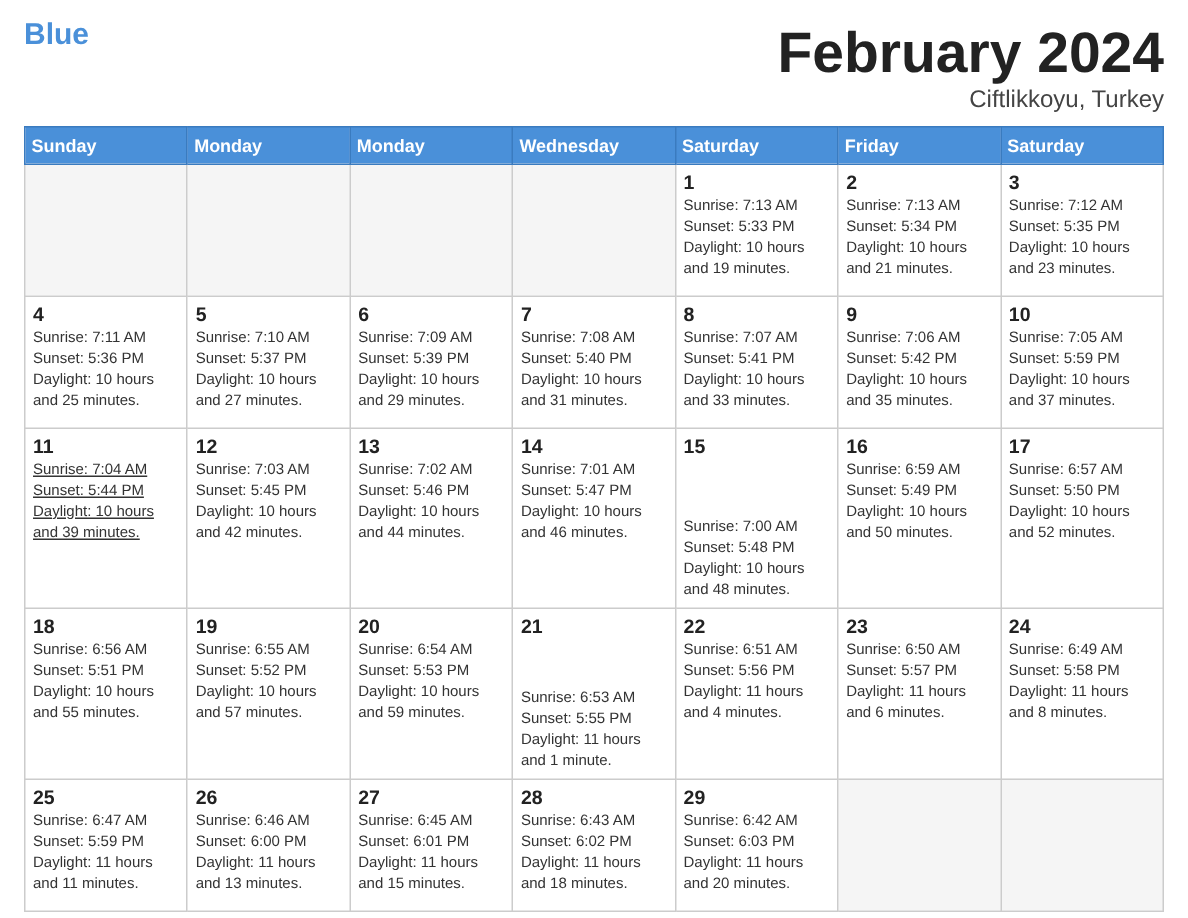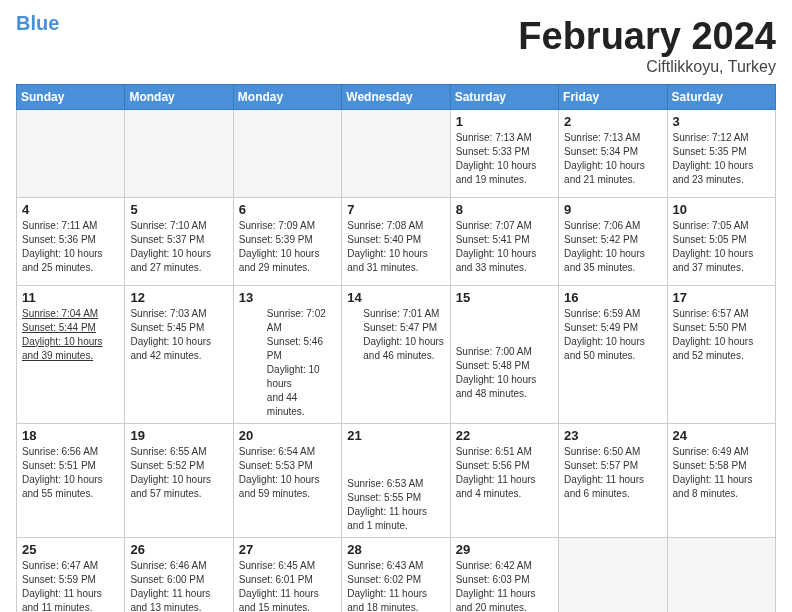--- a/index.html
+++ b/index.html
@@ -174,21 +174,21 @@
         <td>
           <div class="day-num">9</div>
           <div class="day-info" style="white-space: pre-line;">Sunrise: 7:06 AM
 Sunset: 5:42 PM
 Daylight: 10 hours
 and 35 minutes.</div>
         </td>
         <td>
           <div class="day-num">10</div>
           <div class="day-info" style="white-space: pre-line;">Sunrise: 7:05 AM
-Sunset: 5:05 PM
+Sunset: 5:59 PM
 Daylight: 10 hours
 and 37 minutes.</div>
         </td>
       </tr>
       <tr>
         <td>
           <div class="day-num">11</div>
           <div class="day-info" style="white-space: pre-line; text-decoration: underline;">Sunrise: 7:04 AM
 Sunset: 5:44 PM
 Daylight: 10 hours
@@ -196,28 +196,28 @@
         </td>
         <td>
           <div class="day-num">12</div>
           <div class="day-info" style="white-space: pre-line;">Sunrise: 7:03 AM
 Sunset: 5:45 PM
 Daylight: 10 hours
 and 42 minutes.</div>
         </td>
         <td>
           <div class="day-num">13</div>
-          <div class="day-info" style="white-space: pre-line; margin-left: 28px;">Sunrise: 7:02 AM
+          <div class="day-info" style="white-space: pre-line;">Sunrise: 7:02 AM
 Sunset: 5:46 PM
 Daylight: 10 hours
 and 44 minutes.</div>
         </td>
         <td>
           <div class="day-num">14</div>
-          <div class="day-info" style="white-space: pre-line; margin-left: 16px;">Sunrise: 7:01 AM
+          <div class="day-info" style="white-space: pre-line;">Sunrise: 7:01 AM
 Sunset: 5:47 PM
 Daylight: 10 hours
 and 46 minutes.</div>
         </td>
         <td>
           <div class="day-num">15</div>
           <div class="day-info" style="white-space: pre-line; margin-top: 40px;">Sunrise: 7:00 AM
 Sunset: 5:48 PM
 Daylight: 10 hours
 and 48 minutes.</div>

